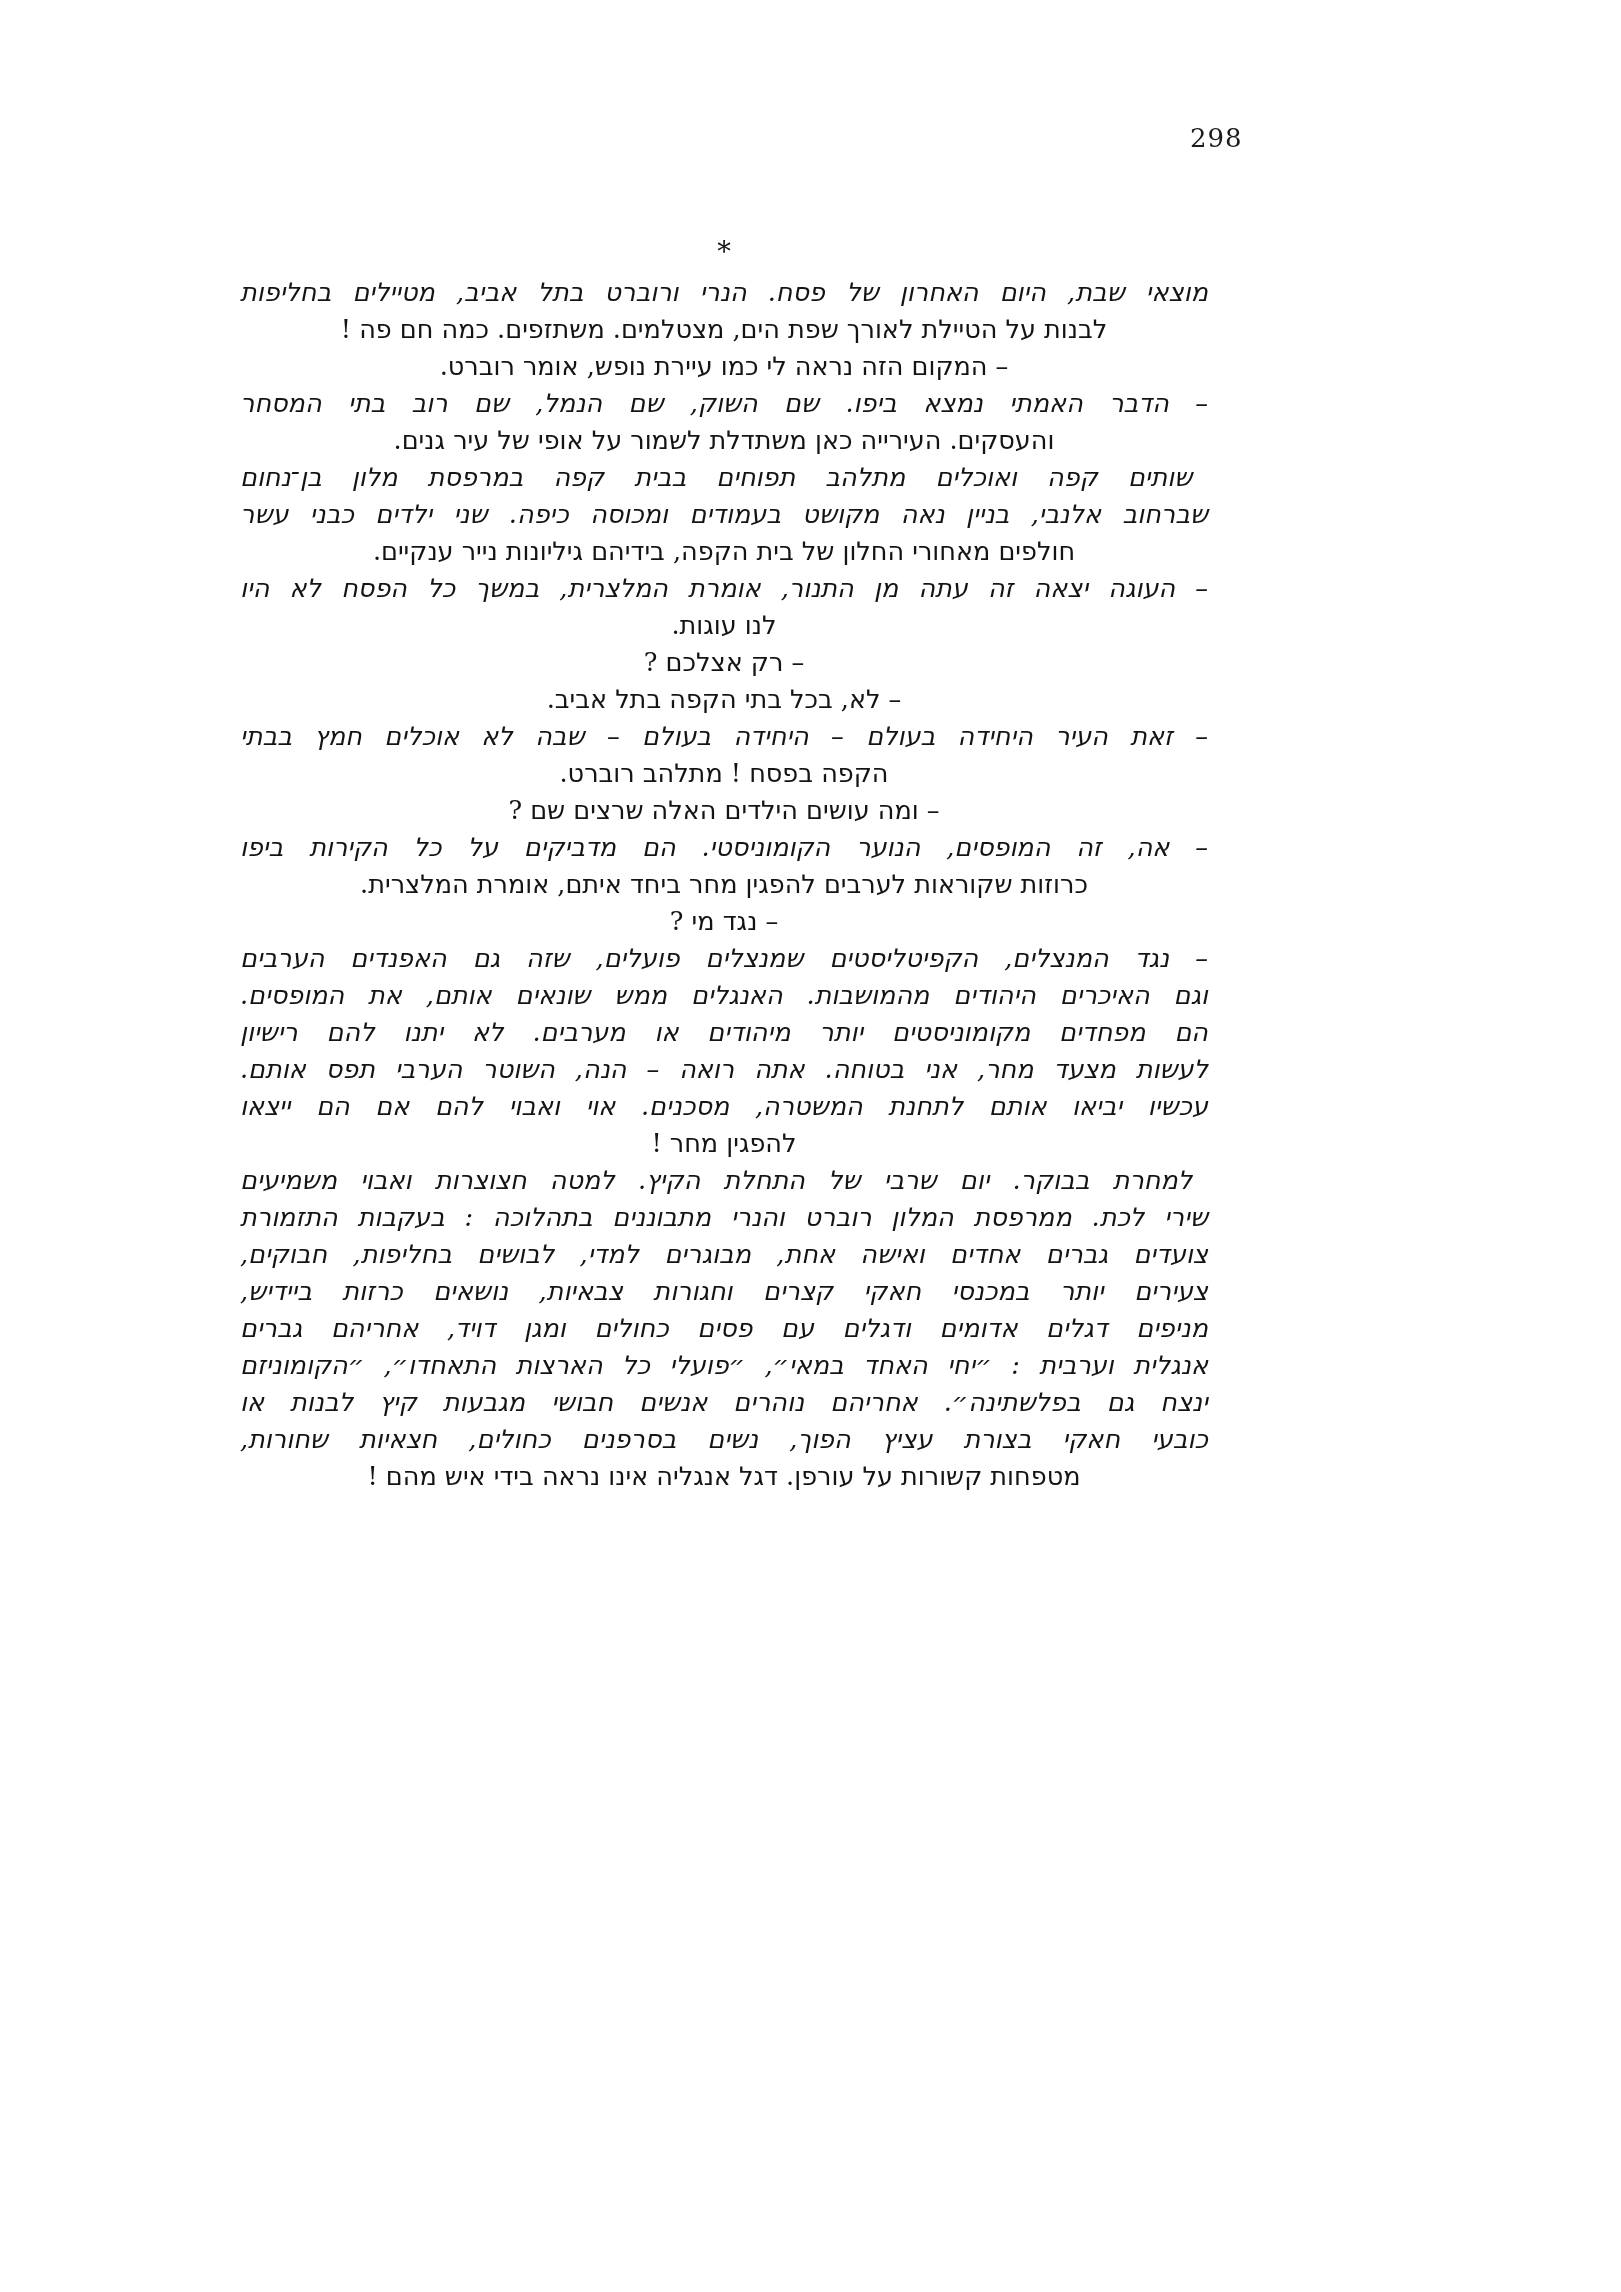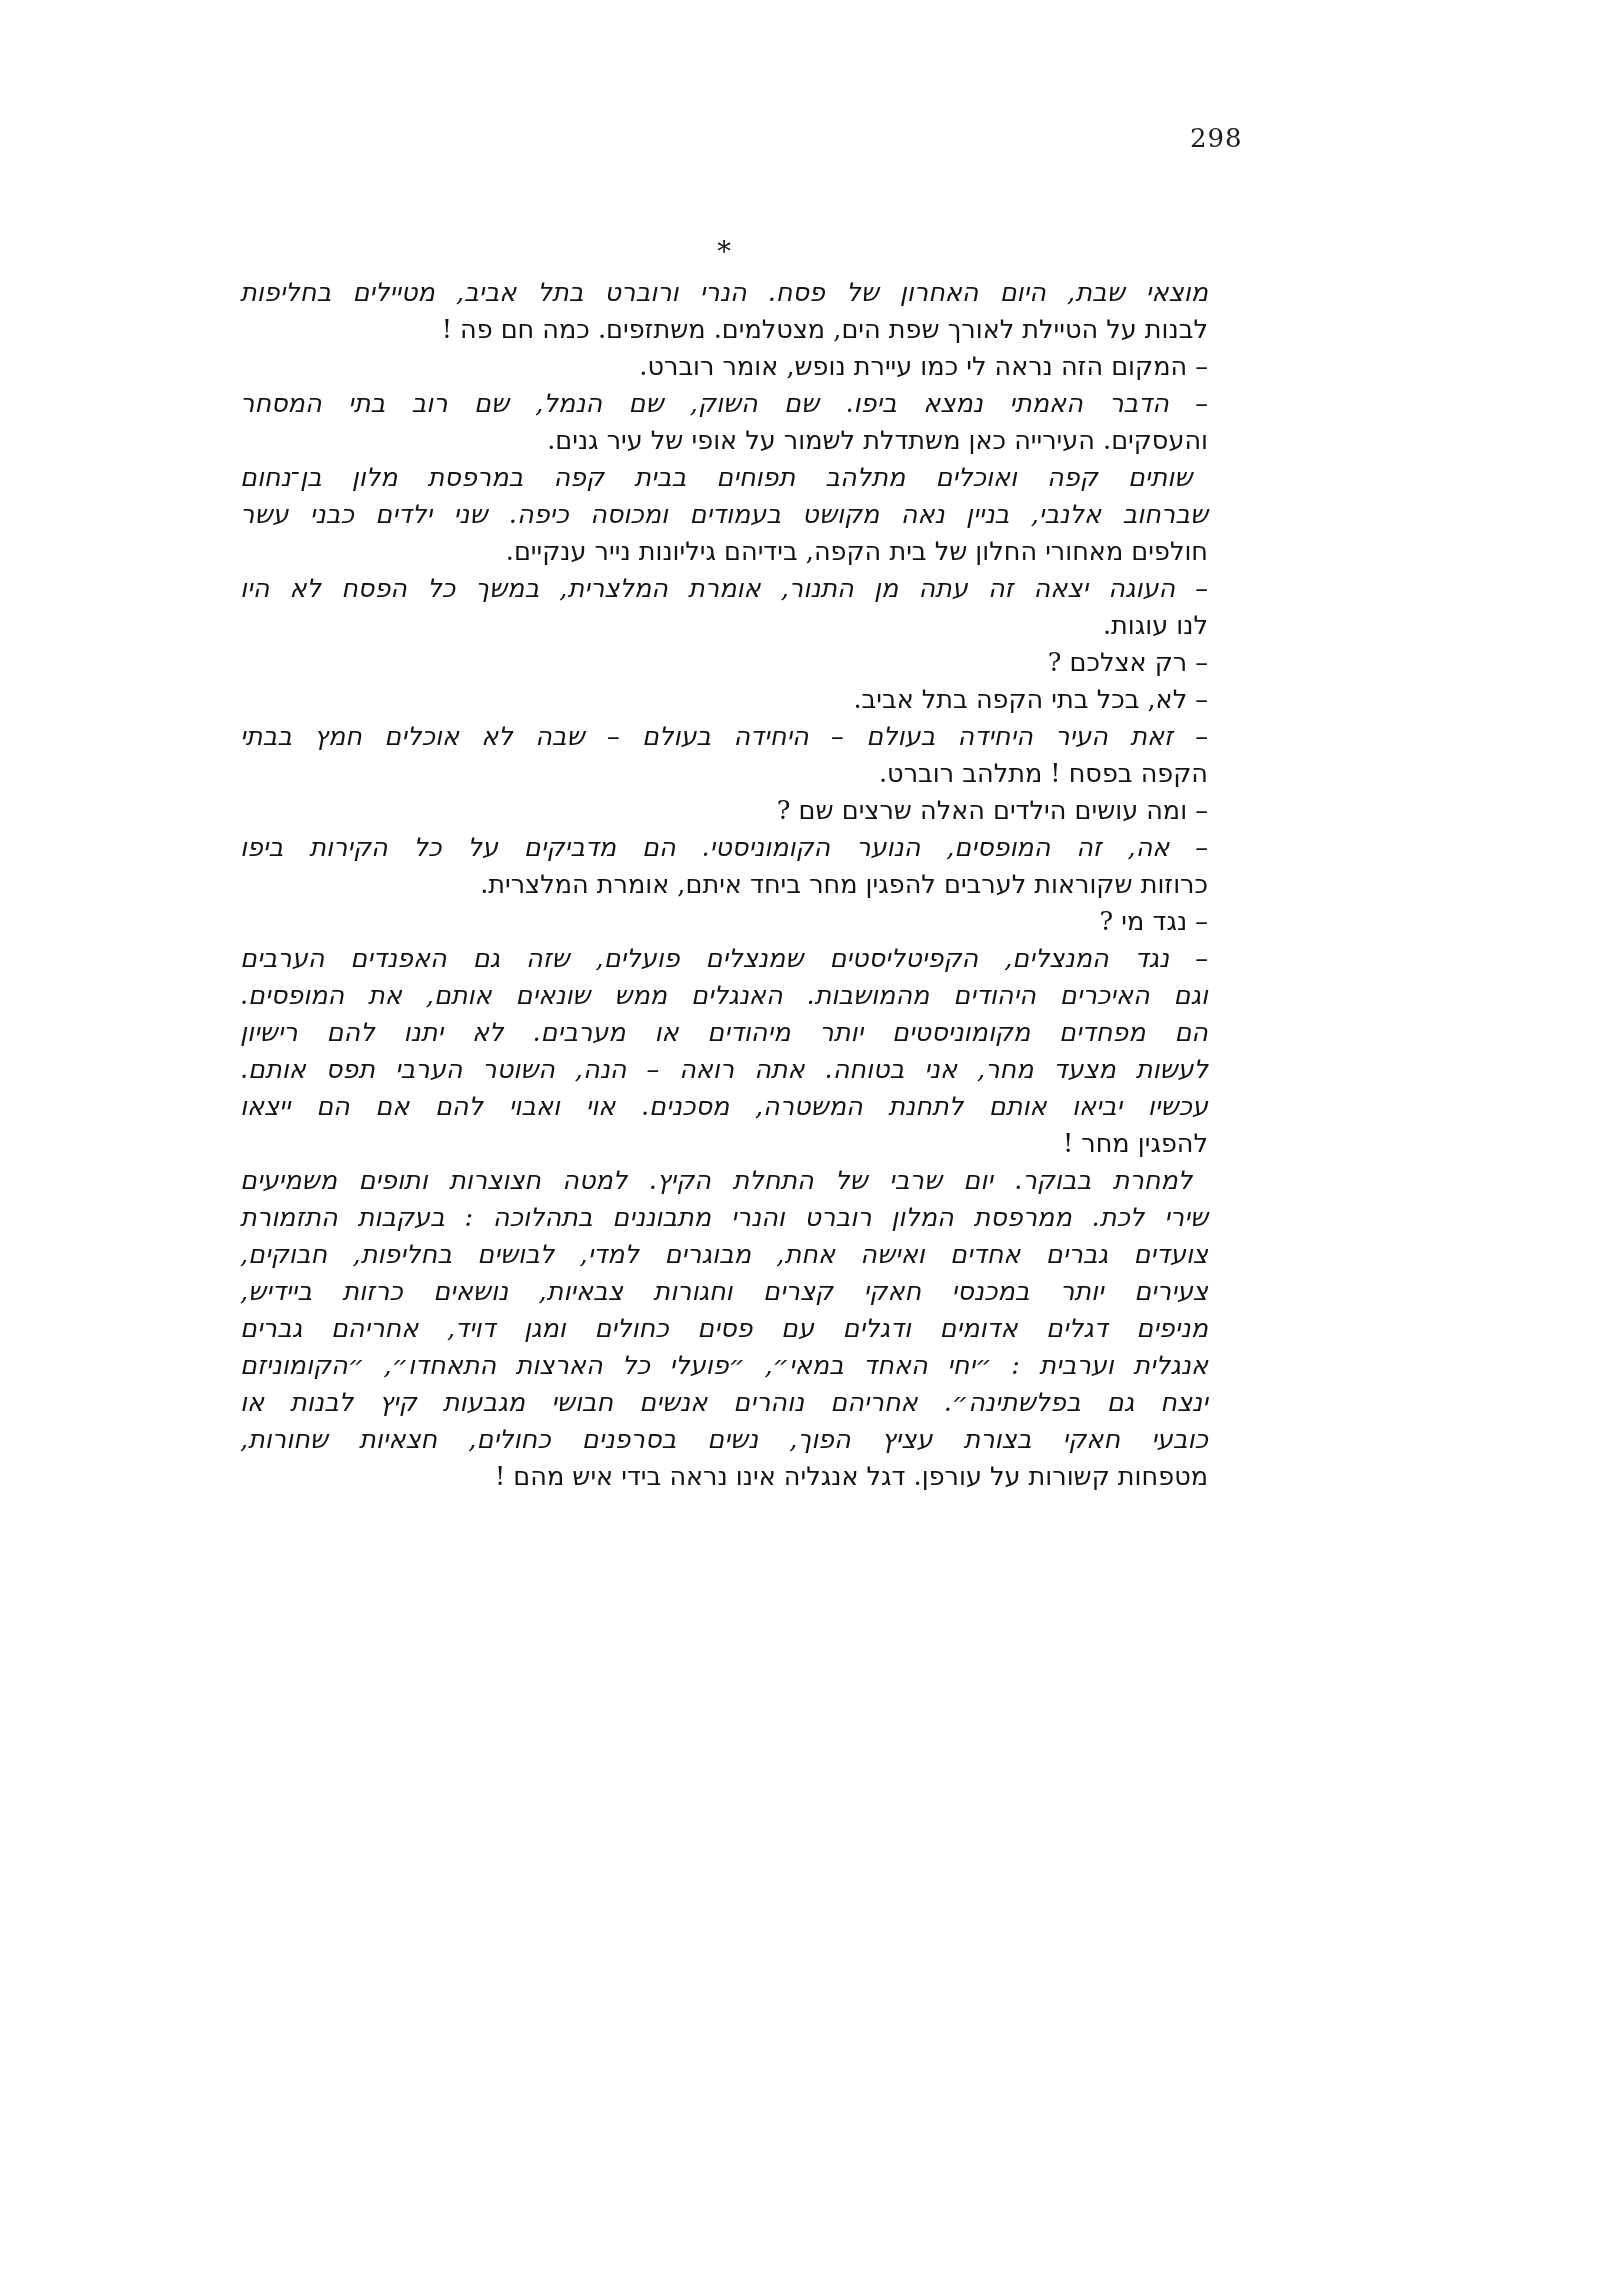--- a/index.html
+++ b/index.html
@@ -33,21 +33,21 @@
     line-height: 37px;
     color: #141414;
   }
   .divider {
     text-align: center;
     font-size: 27.4px;
     height: 41px;
   }
   .para { margin: 0; padding: 0; }
   .line {
-    text-align: right;
+    text-align: center;
     white-space: normal;
   }
   .line.jl {
     text-align: justify;
     text-align-last: justify;
     font-style: italic;
   }
   .line.first-indent {
     padding-right: 15.7px;
   }
@@ -102,21 +102,21 @@
       </div>
       <div class="para dialogue">
         <div class="line jl">– נגד המנצלים, הקפיטליסטים שמנצלים פועלים, שזה גם האפנדים הערבים</div>
         <div class="line jl">וגם האיכרים היהודים מהמושבות. האנגלים ממש שונאים אותם, את המופסים.</div>
         <div class="line jl">הם מפחדים מקומוניסטים יותר מיהודים או מערבים. לא יתנו להם רישיון</div>
         <div class="line jl">לעשות מצעד מחר, אני בטוחה. אתה רואה – הנה, השוטר הערבי תפס אותם.</div>
         <div class="line jl">עכשיו יביאו אותם לתחנת המשטרה, מסכנים. אוי ואבוי להם אם הם ייצאו</div>
         <div class="line">להפגין מחר !</div>
       </div>
       <div class="para indent">
-        <div class="line jl first-indent">למחרת בבוקר. יום שרבי של התחלת הקיץ. למטה חצוצרות ותופים משמיעים</div>
+        <div class="line jl first-indent">למחרת בבוקר. יום שרבי של התחלת הקיץ. למטה חצוצרות ואבוי משמיעים</div>
         <div class="line jl">שירי לכת. ממרפסת המלון רוברט והנרי מתבוננים בתהלוכה : בעקבות התזמורת</div>
         <div class="line jl">צועדים גברים אחדים ואישה אחת, מבוגרים למדי, לבושים בחליפות, חבוקים,</div>
         <div class="line jl">צעירים יותר במכנסי חאקי קצרים וחגורות צבאיות, נושאים כרזות ביידיש,</div>
         <div class="line jl">מניפים דגלים אדומים ודגלים עם פסים כחולים ומגן דויד, אחריהם גברים</div>
         <div class="line jl">אנגלית וערבית : ״יחי האחד במאי״, ״פועלי כל הארצות התאחדו״, ״הקומוניזם</div>
         <div class="line jl">ינצח גם בפלשתינה״. אחריהם נוהרים אנשים חבושי מגבעות קיץ לבנות או</div>
         <div class="line jl">כובעי חאקי בצורת עציץ הפוך, נשים בסרפנים כחולים, חצאיות שחורות,</div>
         <div class="line">מטפחות קשורות על עורפן. דגל אנגליה אינו נראה בידי איש מהם !</div>
       </div>
     </div>

